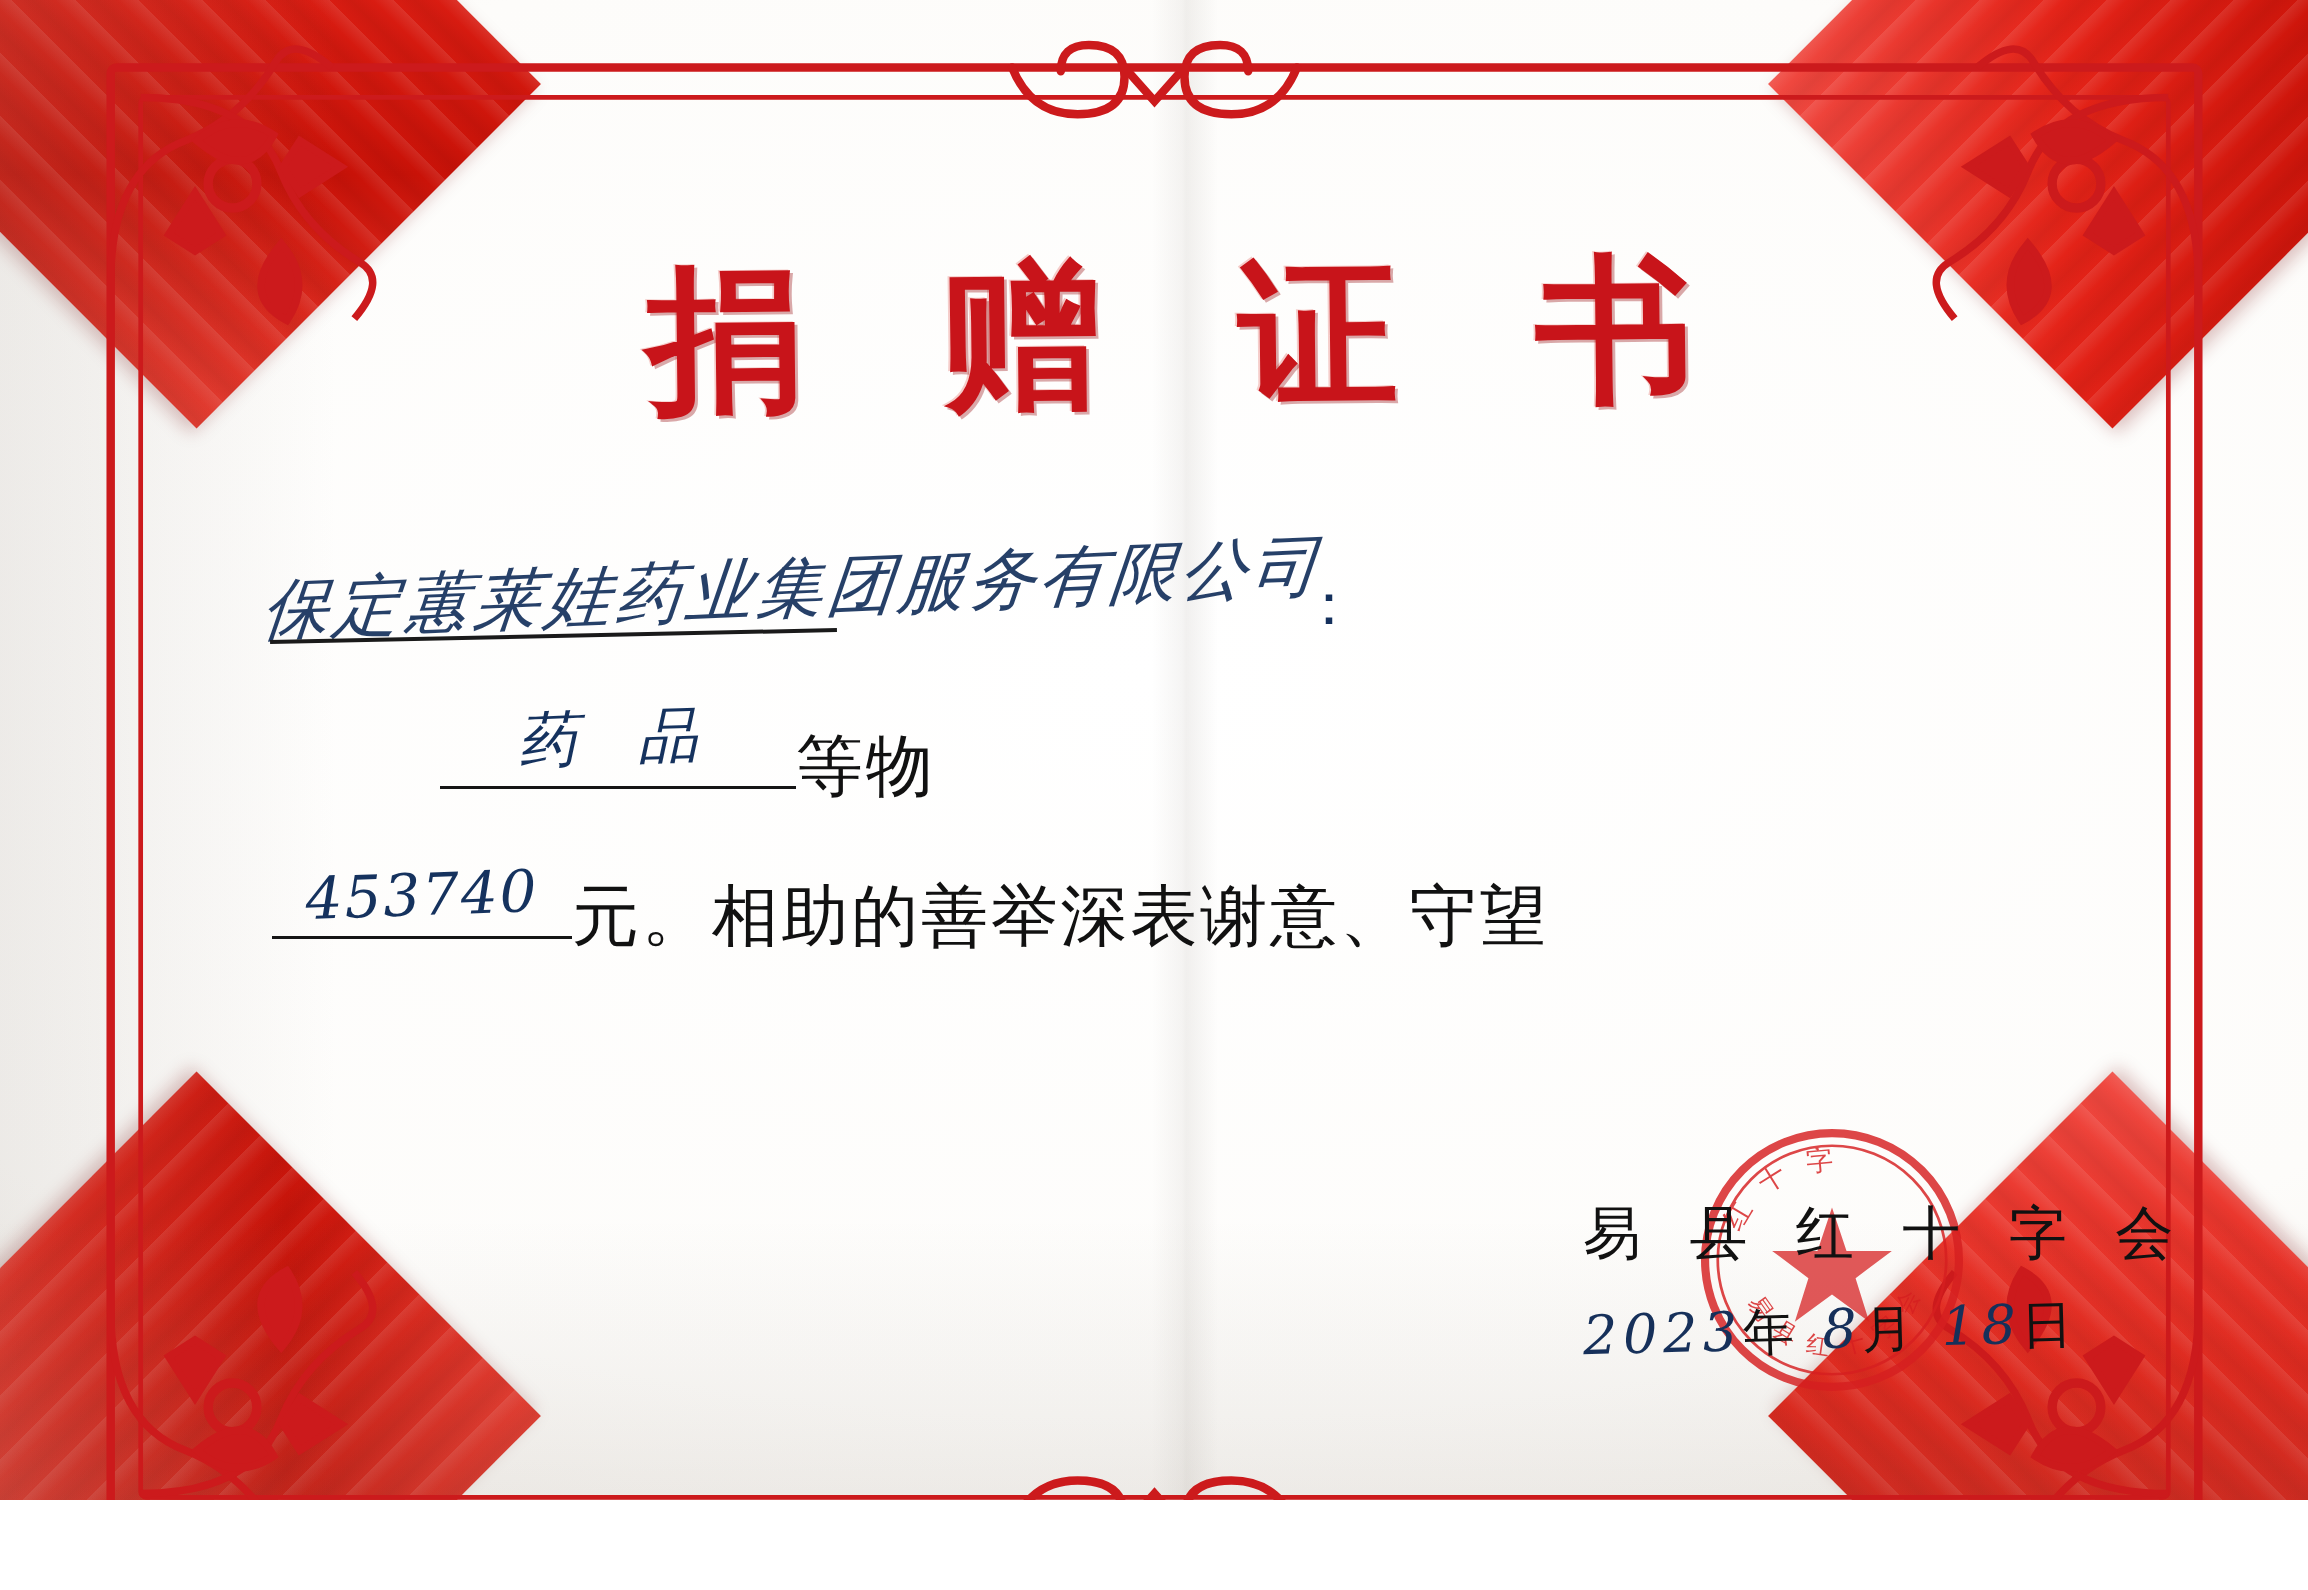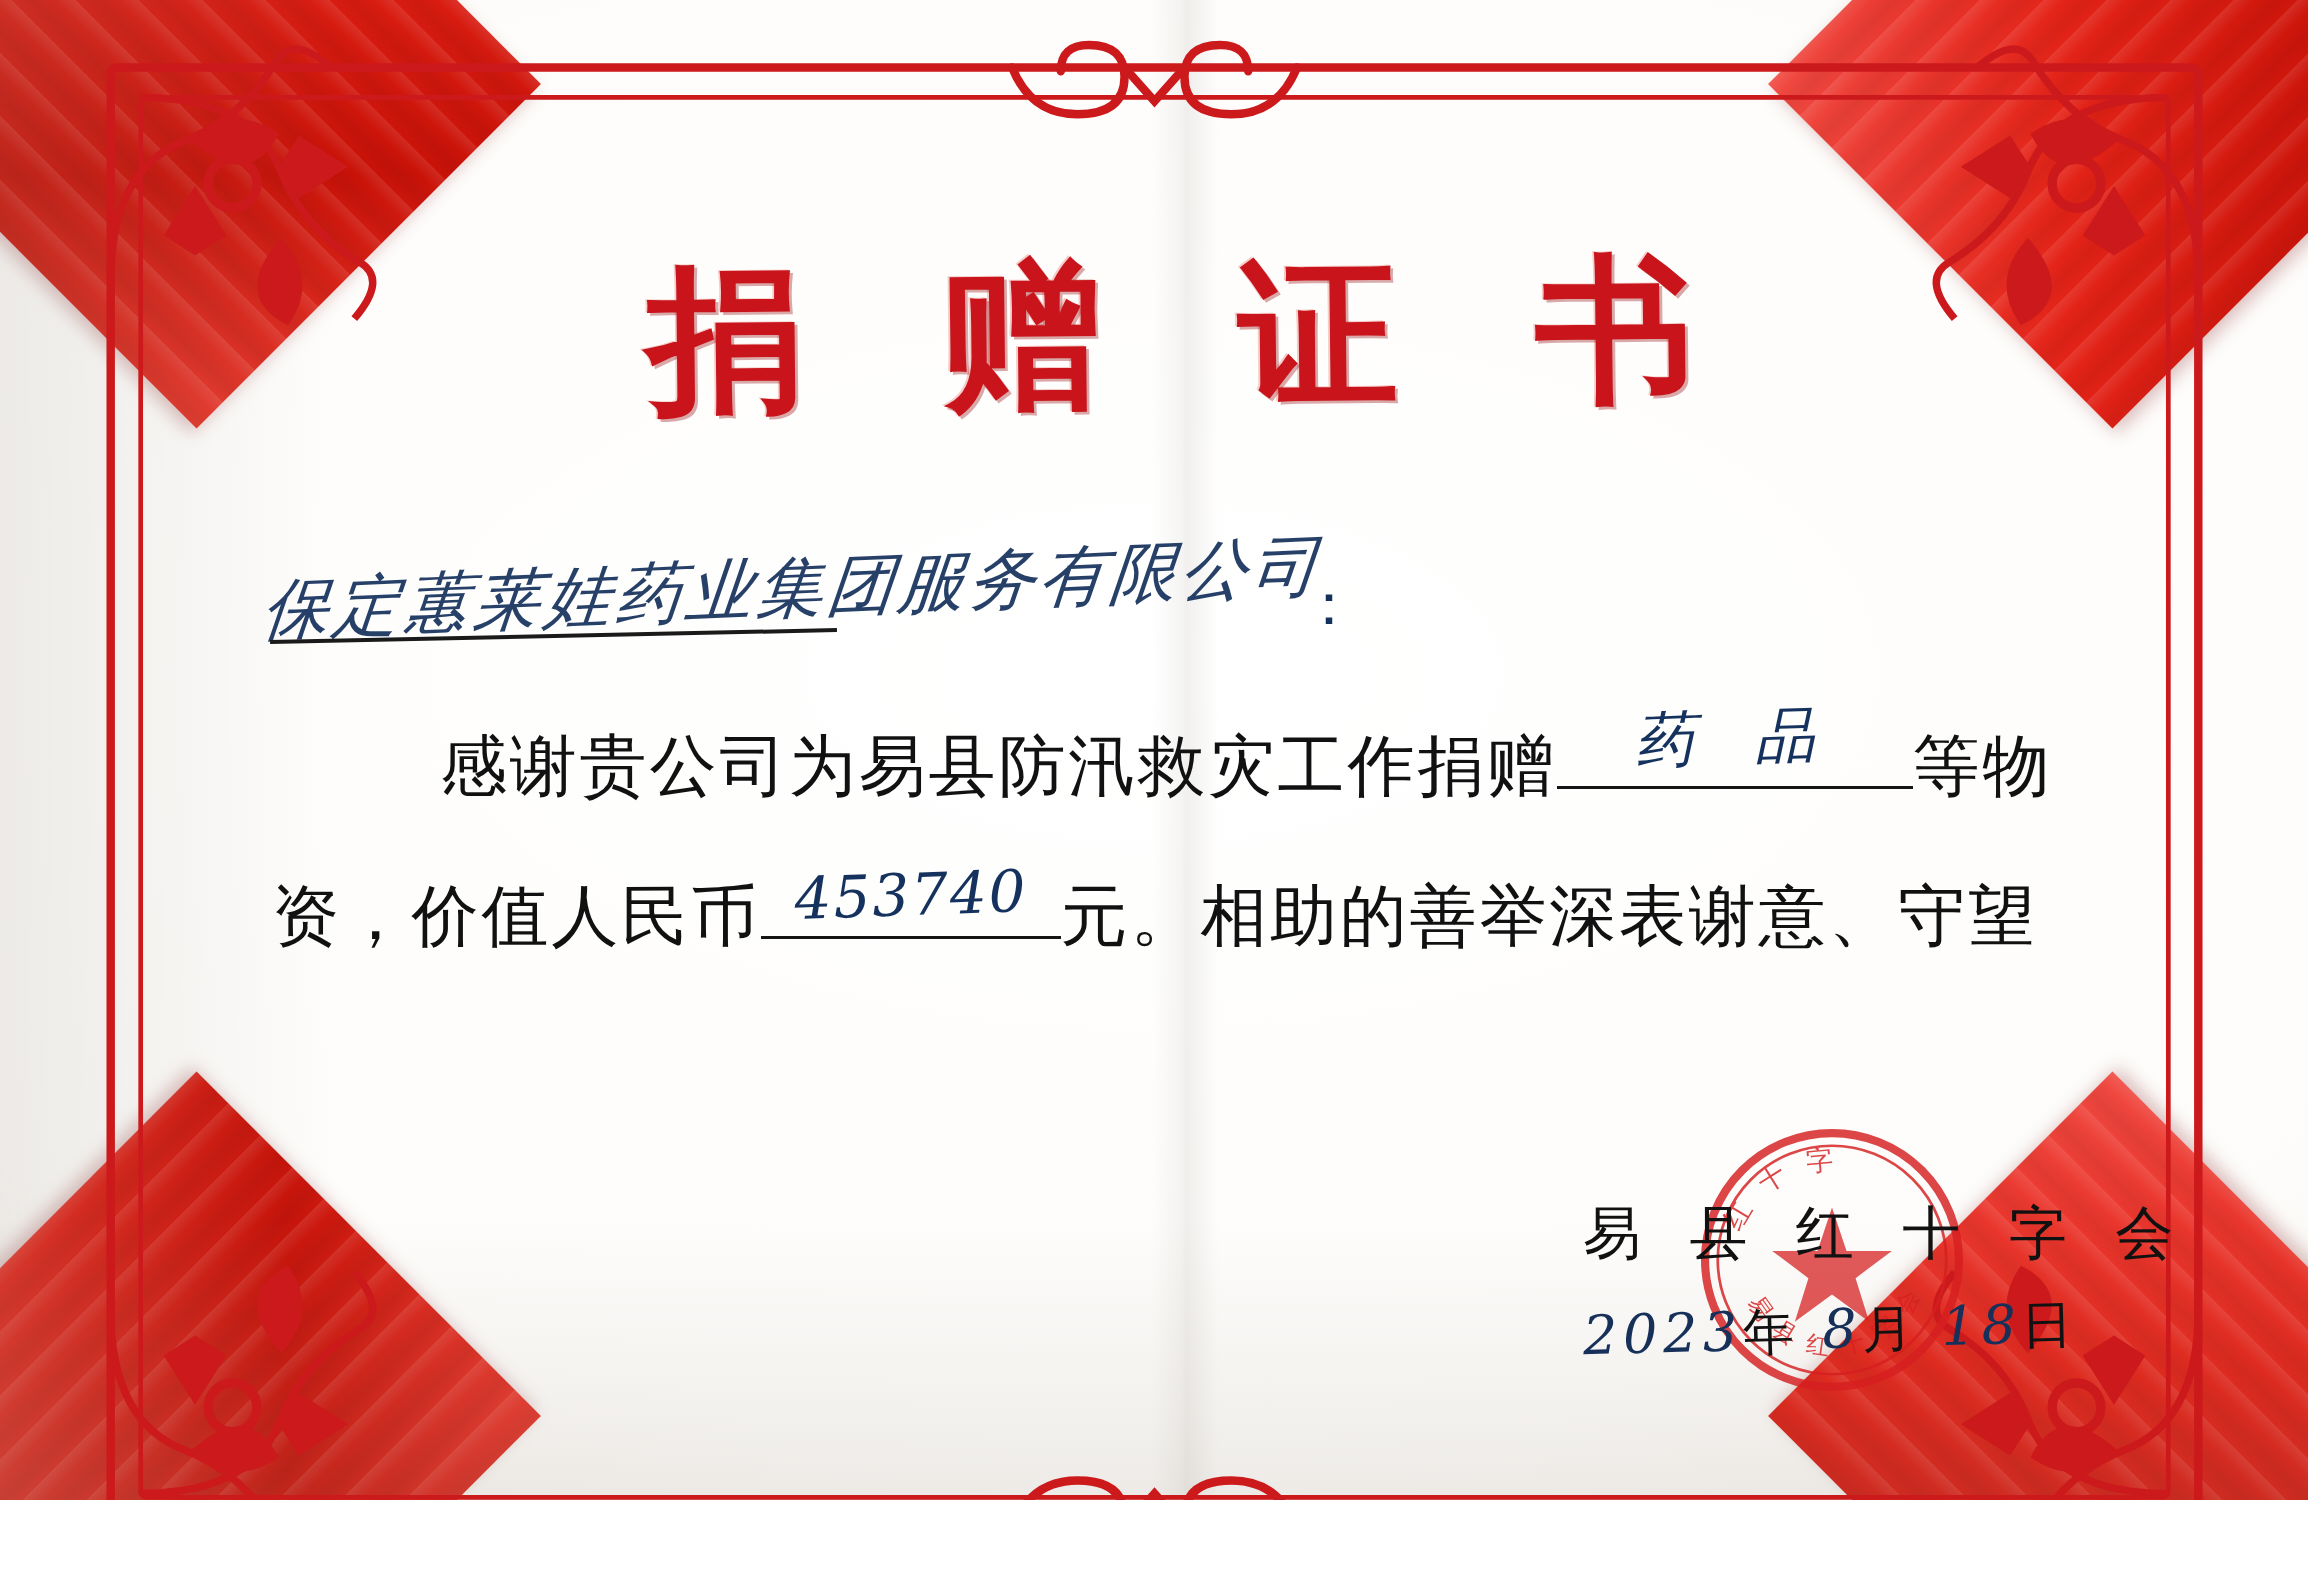--- a/index.html
+++ b/index.html
@@ -334,25 +334,25 @@
 
     <div id="certificate-title">捐 赠 证 书</div>
 
     <div id="recipient-line">
       <div id="recipient-name">保定蕙莱娃药业集团服务有限公司</div>
       <div id="recipient-underline"></div>
       <div id="recipient-colon">：</div>
     </div>
 
     <div class="body-line" id="body-line-1">
-      <span>感谢贵公司为易县防汛救灾工作捐赠</span><span class="blank-fill" id="goods-blank"><span class="hand-ink" id="goods-hand">药 品</span></span><span>等物</span>
+      <span class="blank-fill" id="goods-blank"><span class="hand-ink" id="goods-hand">药 品</span></span><span>等物</span>
     </div>
 
     <div class="body-line" id="body-line-2">
-      <span>资，价值人民币</span><span class="blank-fill" id="amount-blank"><span class="hand-ink" id="amount-hand">453740</span></span><span>元。相助的善举深表谢意、守望</span>
+      <span class="blank-fill" id="amount-blank"><span class="hand-ink" id="amount-hand">453740</span></span><span>元。相助的善举深表谢意、守望</span>
     </div>
 
 
     <svg id="official-seal" viewBox="0 0 300 300">
       <circle cx="150" cy="150" r="140" fill="none" stroke="#d61f20" stroke-width="9"></circle>
       <circle cx="150" cy="150" r="126" fill="none" stroke="#d61f20" stroke-width="3"></circle>
 
       <polygon points="150,92 166,140 216,140 176,170 191,218 150,188 109,218 124,170 84,140 134,140" fill="#d61f20" opacity="0.9"></polygon>
 
       <path id="sealTopArc" d="M40 160 A110 110 0 0 1 260 160" fill="none"></path>

